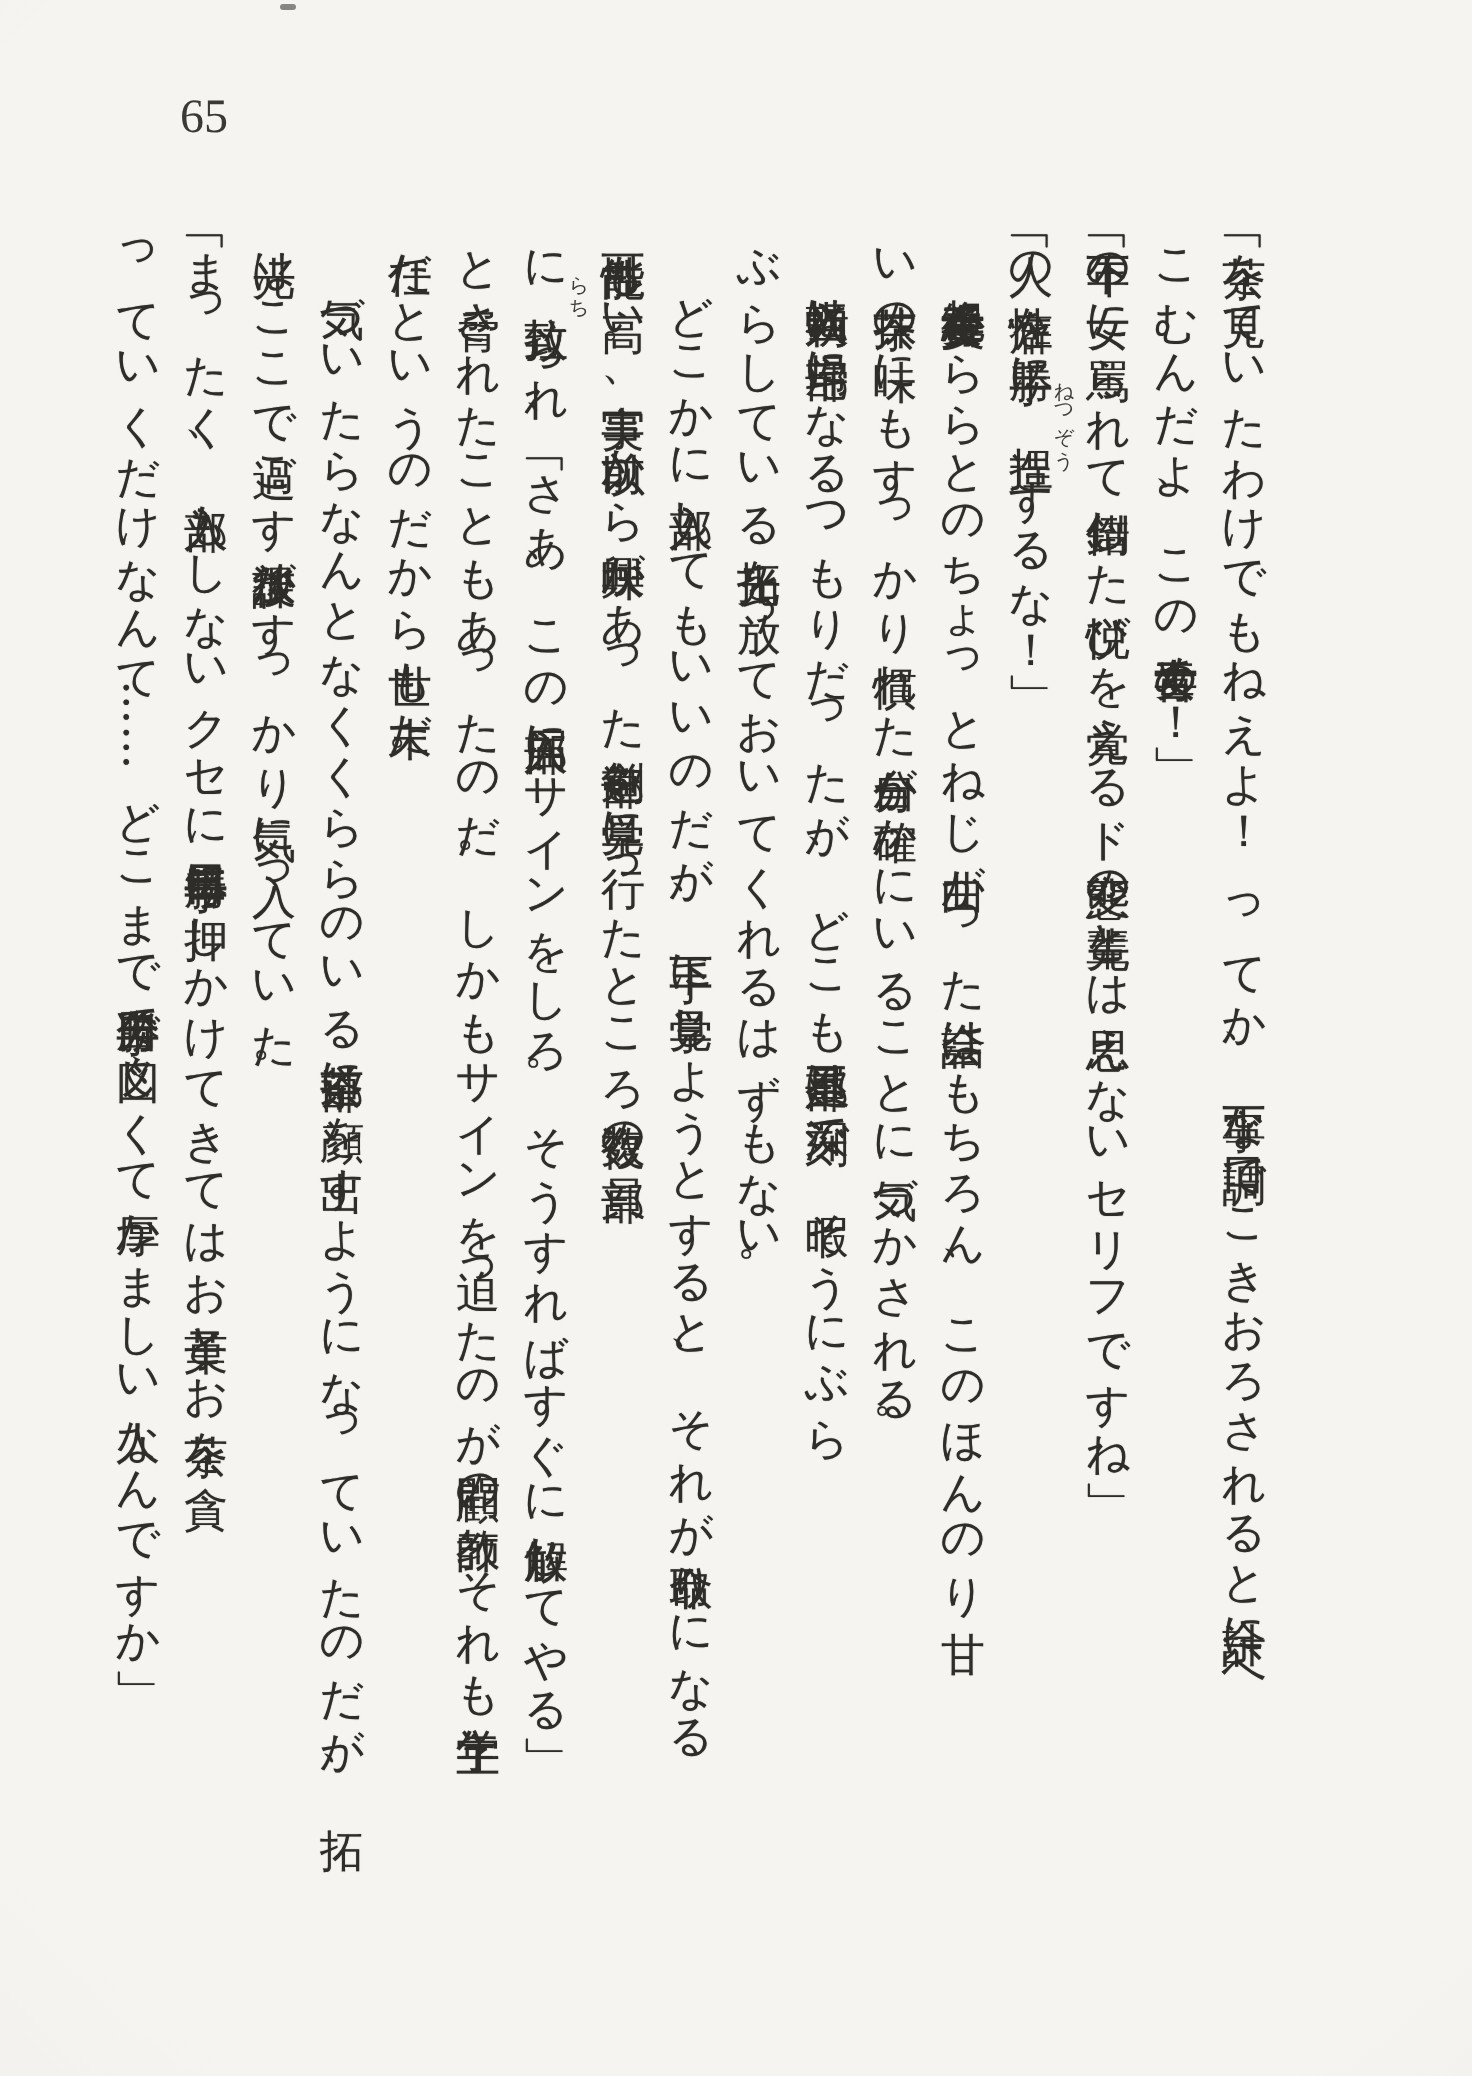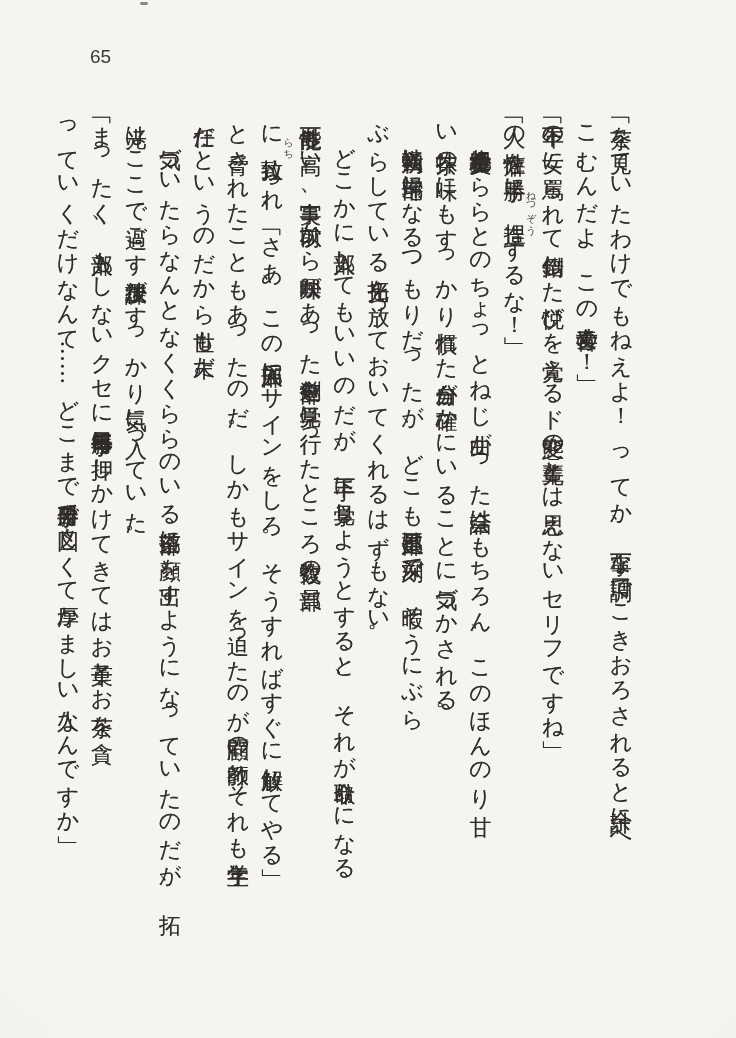--- a/index.html
+++ b/index.html
@@ -17,23 +17,23 @@
     background:
       radial-gradient(ellipse 130% 110% at 52% 46%, #f5f4f1 55%, #edebe8 88%, #e7e5e2 100%);
     font-family: "DejaVu Serif", "Liberation Serif", serif;
     color: #2f2d2a;
     overflow: hidden;
   }
   .page-number {
     position: absolute;
     left: 90px;
     top: 46px;
-    font-size: 19px;
+    font-size: 24px;
     color: #3b3935;
-    font-family: Liberation Sans, sans-serif;
+    font-family: Liberation Serif, serif;
   }
   .scan-speck {
     position: absolute;
     left: 140px;
     top: 2px;
     width: 8px;
     height: 3px;
     border-radius: 2px;
     background: #6d6a64;
     opacity: 0.8;

